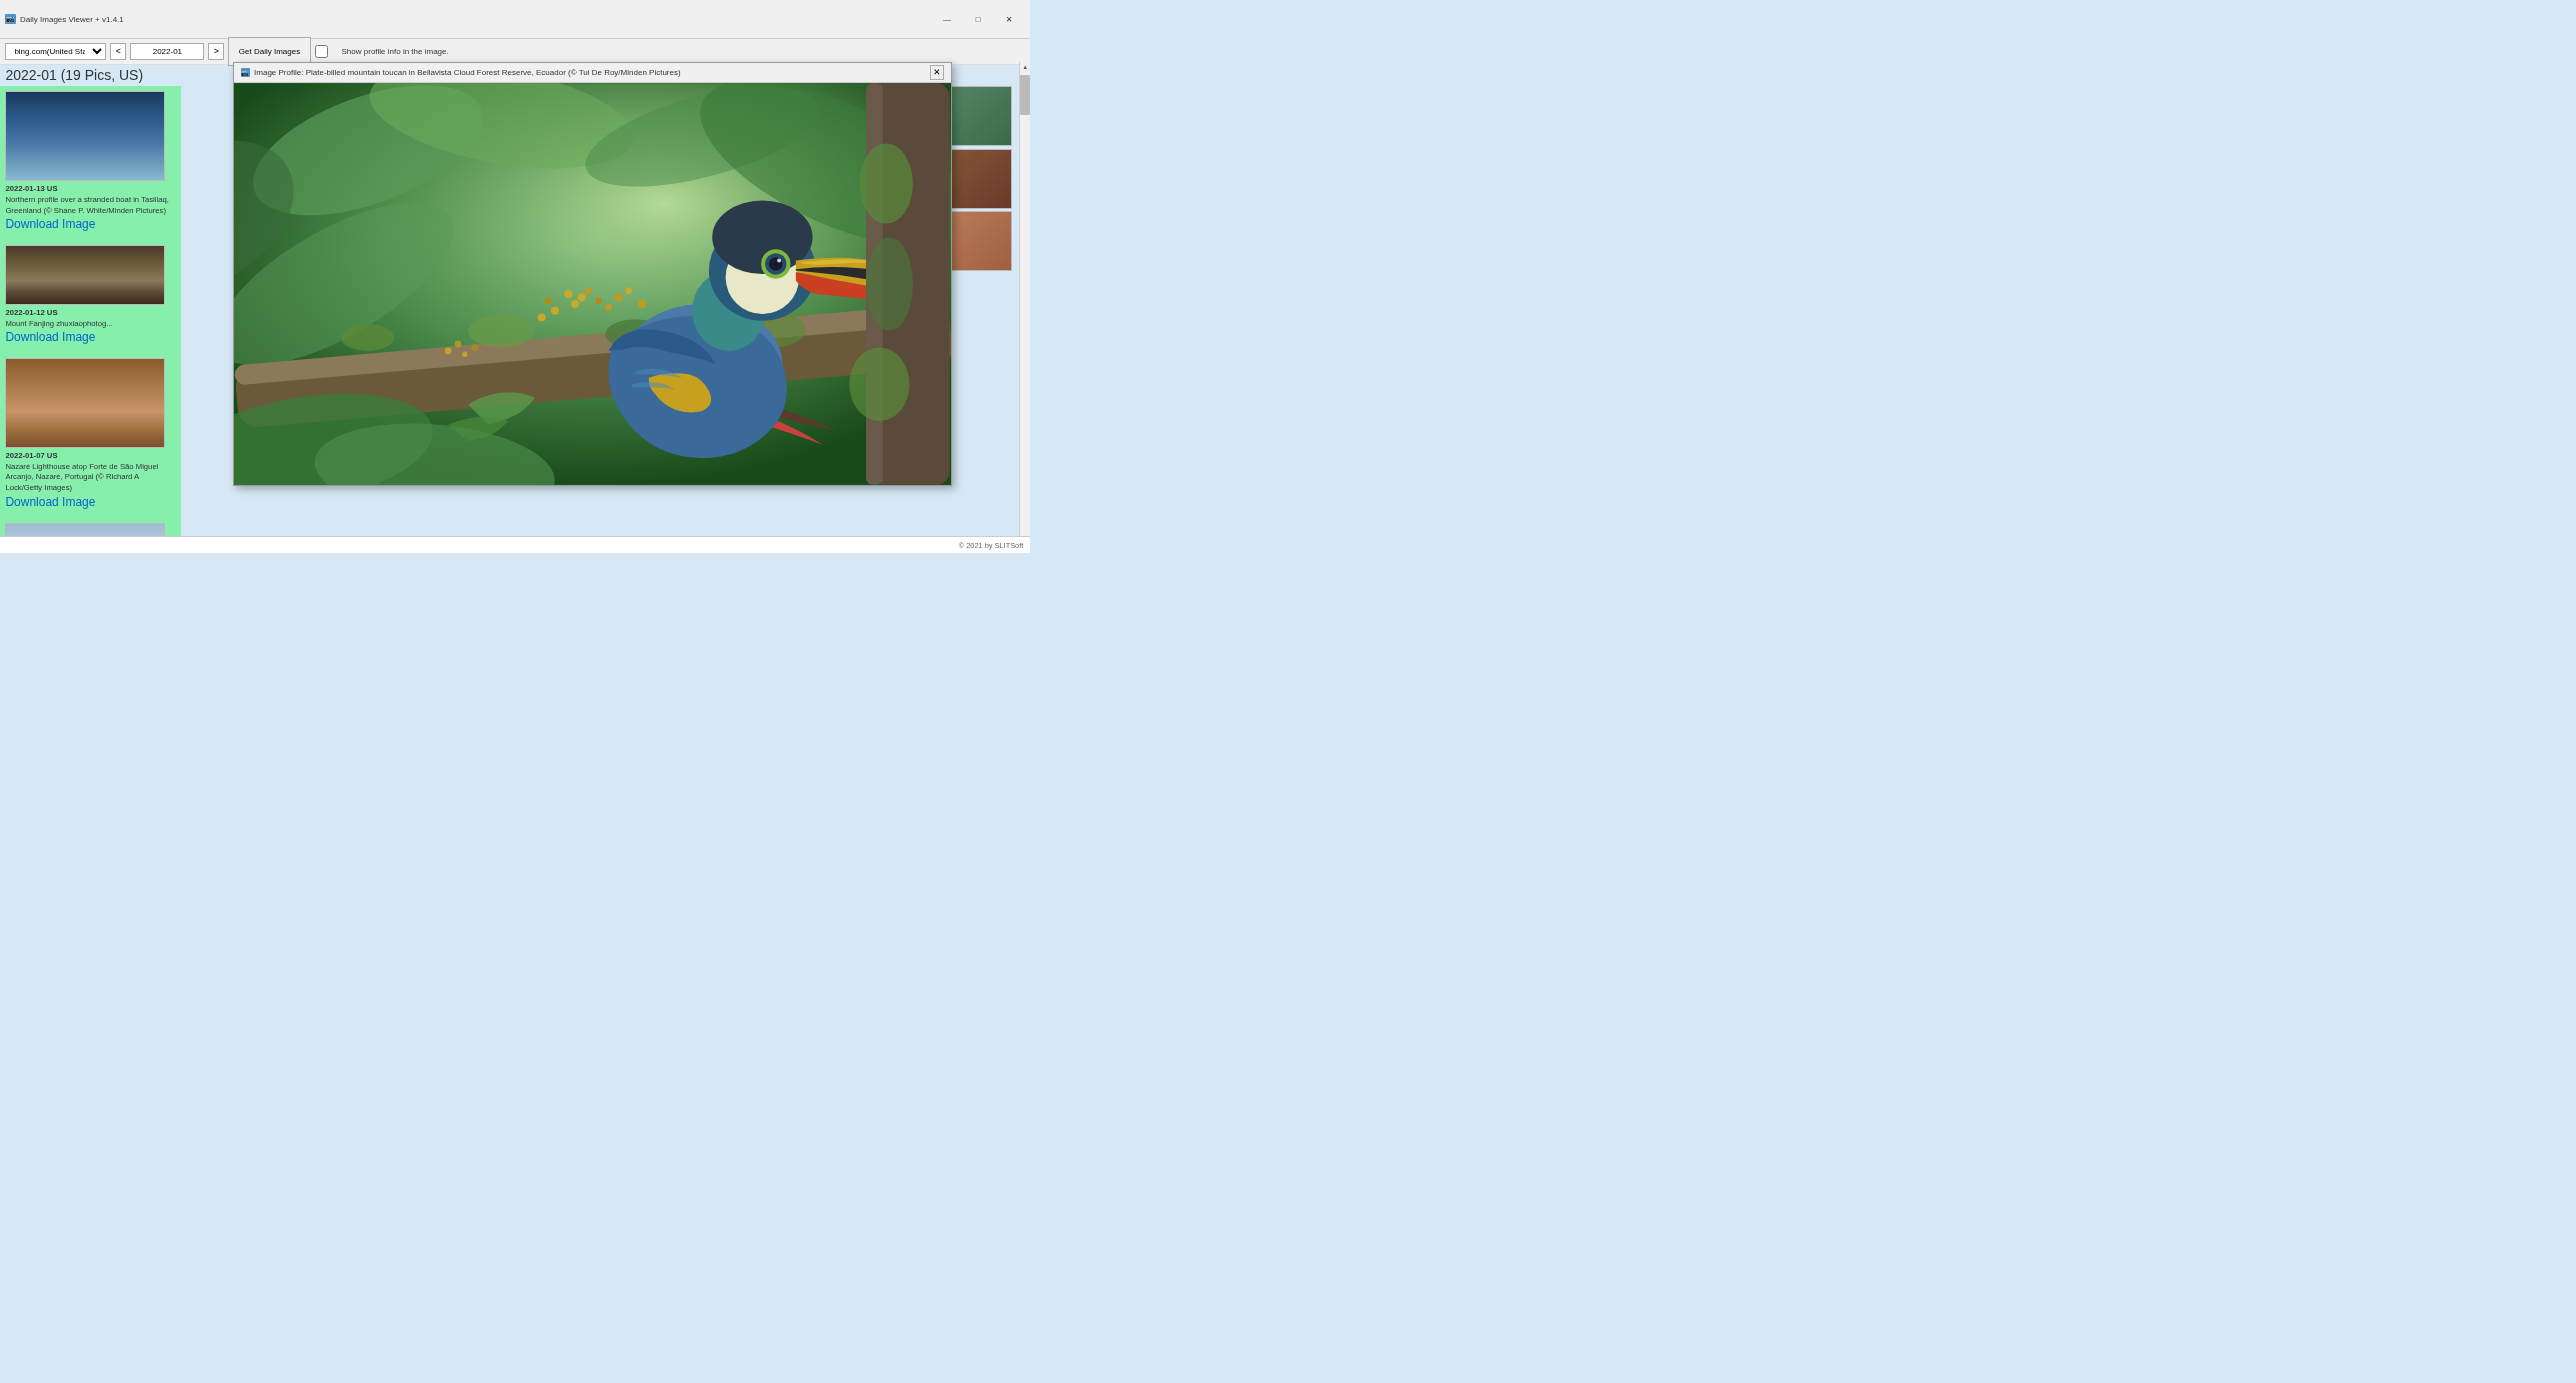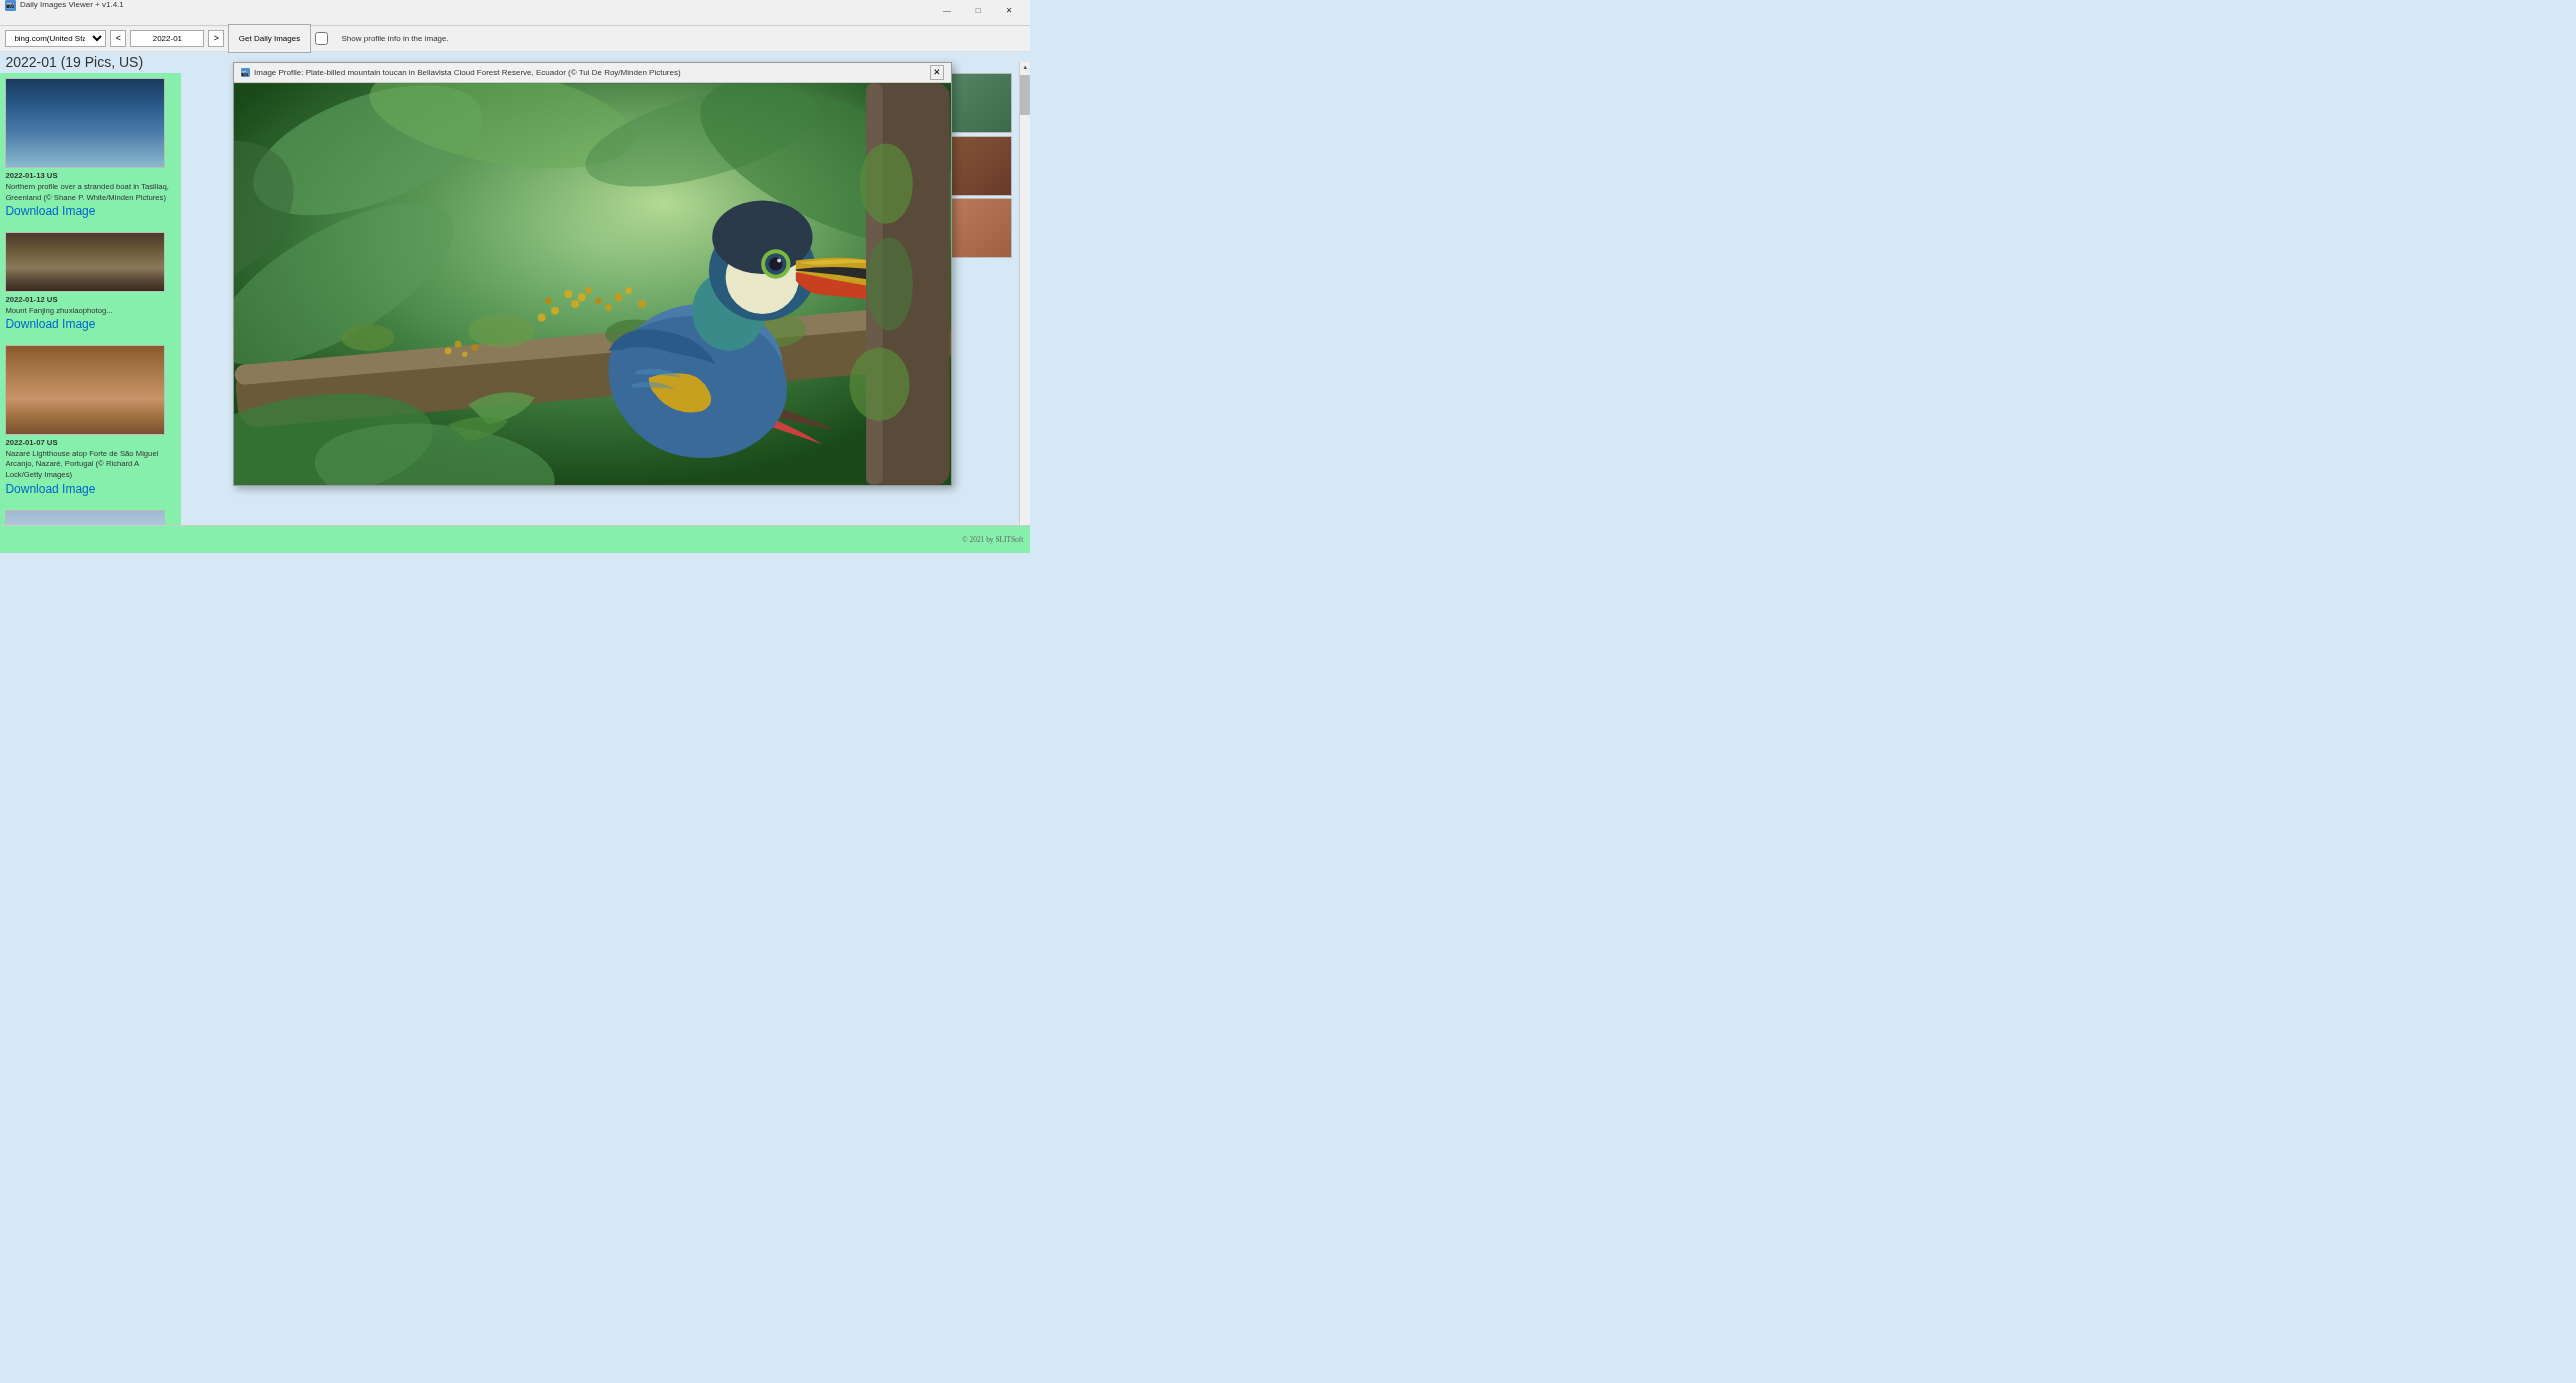--- a/index.html
+++ b/index.html
@@ -9,23 +9,23 @@
       background: #d6e8f5;
       width: 1030px;
       height: 553px;
       overflow: hidden;
       position: relative;
     }
 
     
     .title-bar {
       background: #f0f0f0;
-      height: 26px;
-      display: flex;
-      align-items: flex-start;
+      height: 39px;
+      display: flex;
+      align-items: center;
       padding: 0 5.4px;
       border-bottom: 0.7px solid #ccc;
       user-select: none;
     }
     .title-bar-icon {
       width: 10.7px;
       height: 10.7px;
       margin-right: 4px;
       background: #4a90d9;
       border-radius: 1.3px;
@@ -223,30 +223,29 @@
       overflow: hidden;
       position: relative;
     }
 
     
     .bottom-bar {
       position: absolute;
       bottom: 0;
       left: 0;
       right: 0;
-      height: 28px;
-      background: #86efac;
+      height: 17px;
+      background: #ffffff;
       border-top: 0.7px solid #ccc;
       display: flex;
       align-items: center;
       justify-content: flex-end;
       padding: 0 6.7px;
       font-size: 7.4px;
       color: #666;
-      font-family: Liberation Serif, serif;
     }
 
     
     .right-scrollbar {
       position: absolute;
       right: 0;
       top: 62px;
       width: 10.7px;
       height: calc(553px - 62px - 14.8px);
       background: #f0f0f0;

